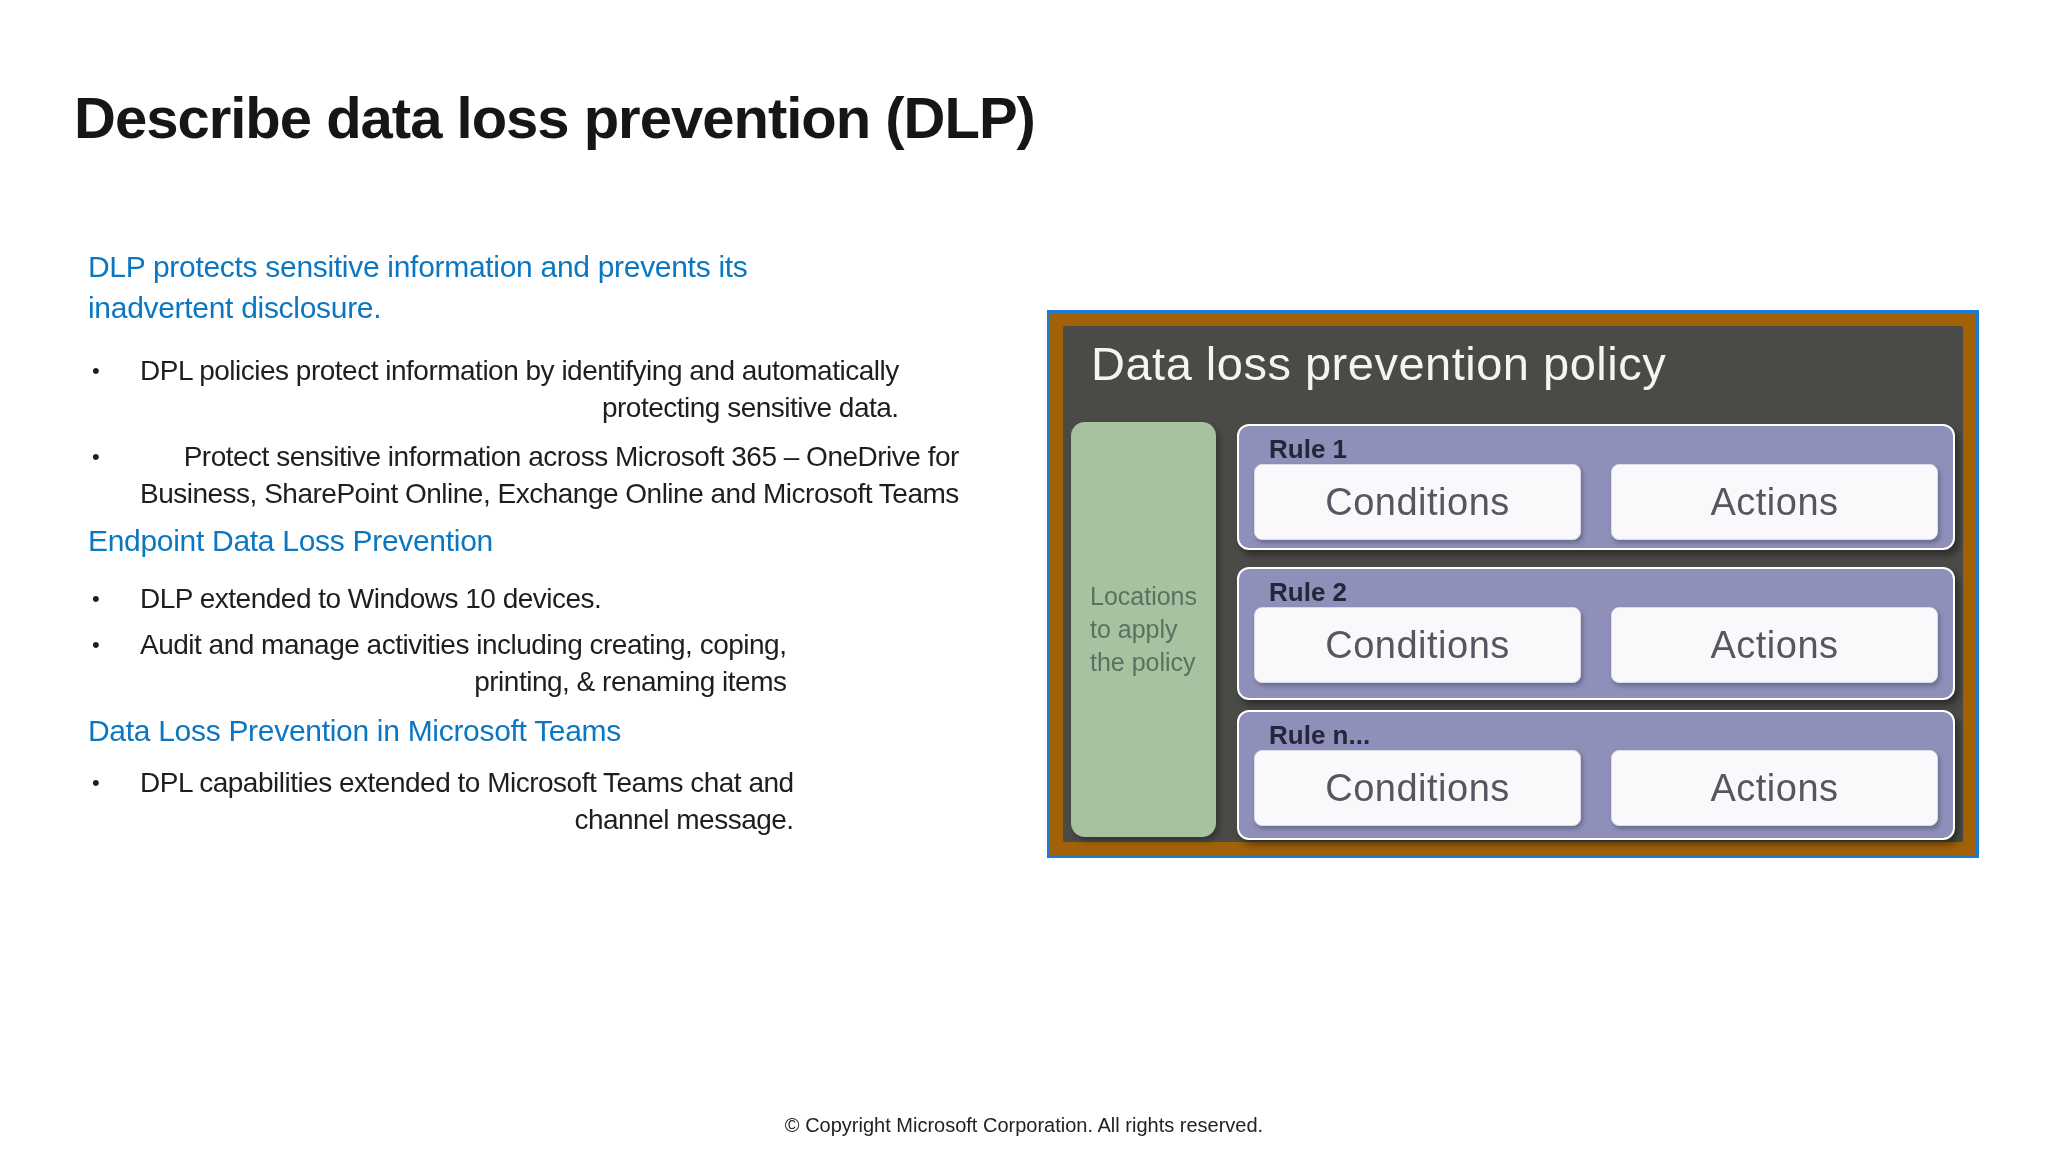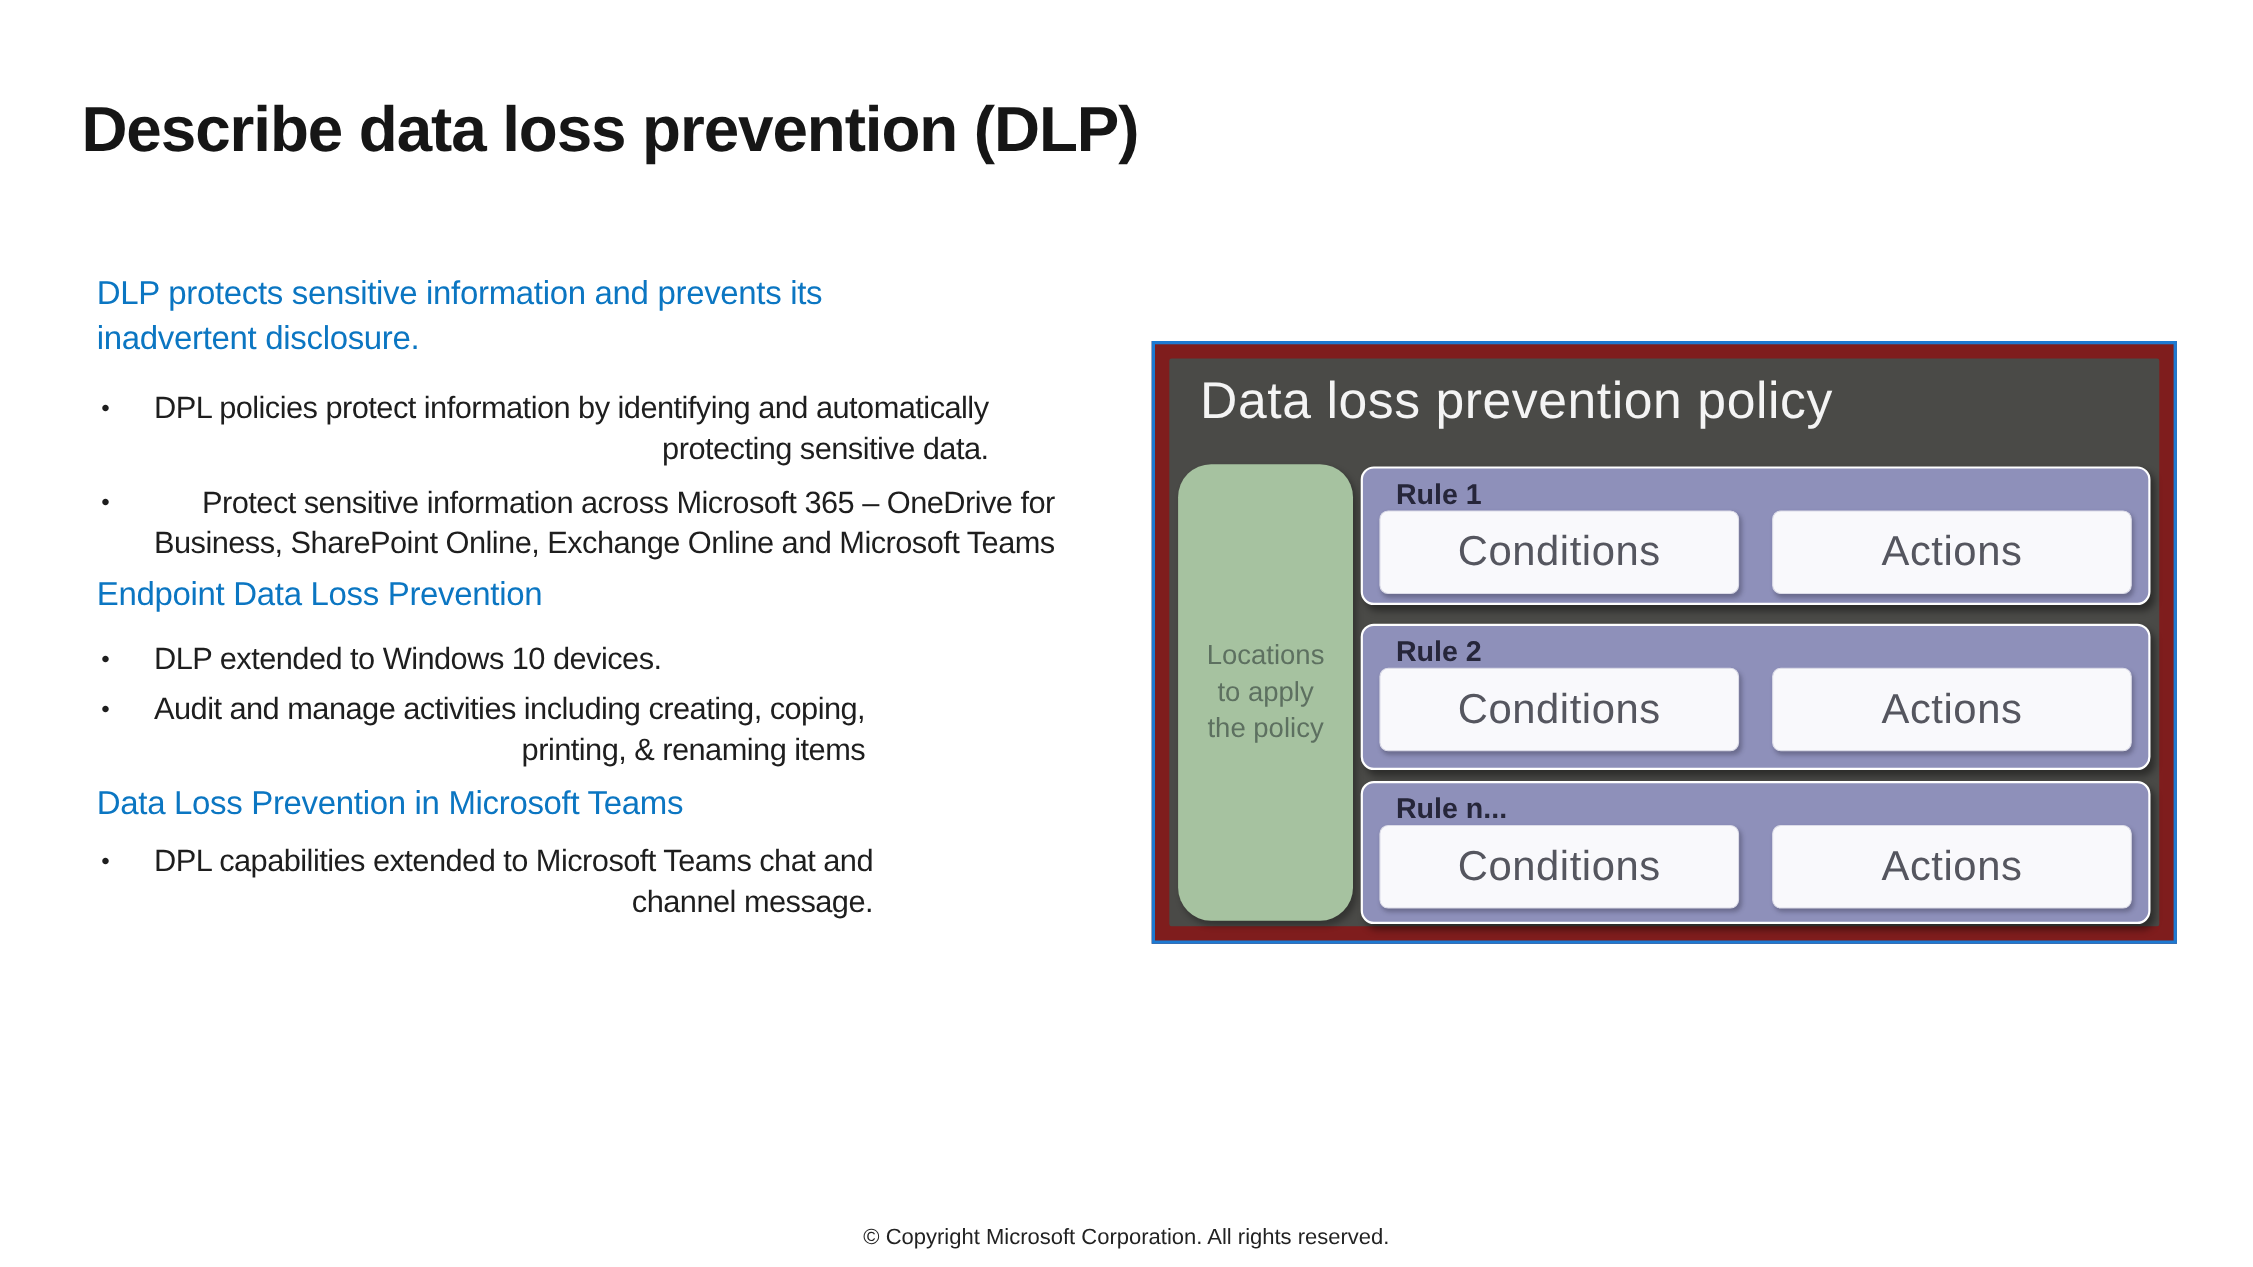--- a/index.html
+++ b/index.html
@@ -35,35 +35,35 @@
   }
   .b1 { top:352px; }
   .b2 { top:438px; }
   .b3 { top:580px; }
   .b4 { top:626px; }
   .b5 { top:764px; }
 
   
   .diagram-frame {
     position:absolute; left:1047px; top:310px; width:932px; height:548px;
-    border:3px solid #1d7ad2; background:#7f1d1d; box-sizing:border-box;
+    border:3px solid #1d7ad2; background:#a16207; box-sizing:border-box;
   }
   .diagram-panel {
     position:absolute; left:13px; top:13px; right:13px; bottom:13px;
     background:#4a4a47; border-radius:2px;
   }
   .diagram-title {
     position:absolute; left:28px; top:10px;
     font-size:47px; font-weight:400; color:#f4f4f4; letter-spacing:0.5px;
   }
   .locations-box {
-    position:absolute; left:8px; top:96px; width:159px; height:415px;
-    background:#a6c2a0; border-radius:30px;
+    position:absolute; left:8px; top:96px; width:145px; height:415px;
+    background:#a6c2a0; border-radius:14px;
     box-shadow:3px 4px 6px rgba(0,0,0,0.30);
-    display:flex; align-items:center; justify-content:center; text-align:center;
+    display:flex; align-items:center; justify-content:center; 
     color:#5d7060; font-size:25px; line-height:33px; white-space:pre-line;
   }
   .rule-card {
     position:absolute; left:174px; width:718px;
     background:#8e90ba; border:2px solid #ffffff; border-radius:12px;
     box-sizing:border-box; box-shadow:4px 5px 7px rgba(0,0,0,0.40);
   }
   .rule1 { top:98px;  height:126px; }
   .rule2 { top:241px; height:133px; }
   .rule3 { top:384px; height:130px; }

